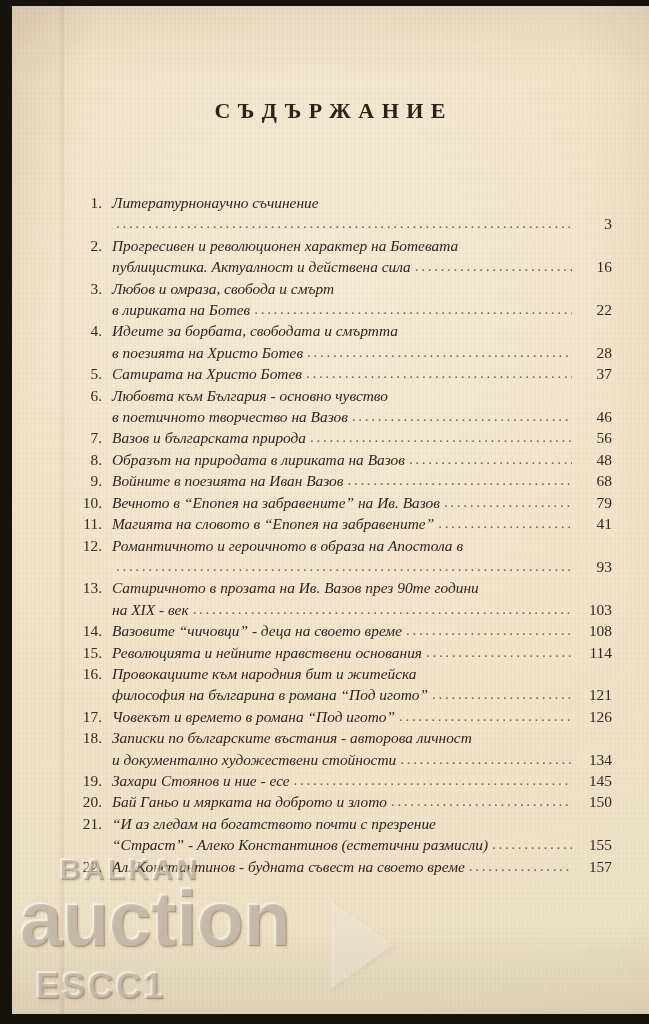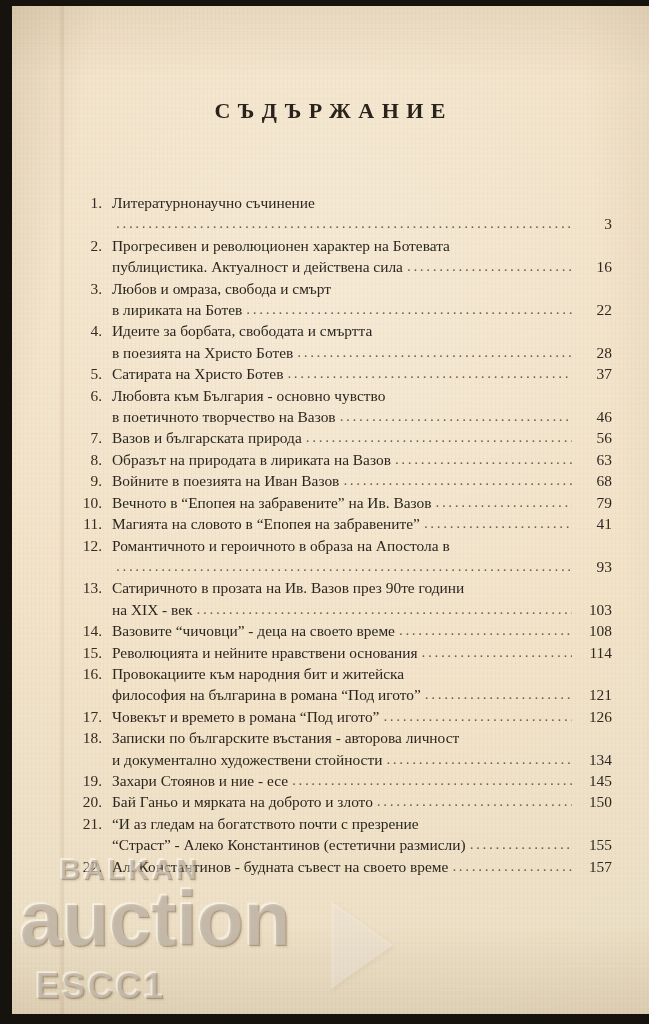--- a/index.html
+++ b/index.html
@@ -131,20 +131,21 @@
   
   .line {
     display: flex;
     align-items: baseline;
     width: 100%;
     white-space: nowrap;
   }
   .line-text {
     flex: 0 0 auto;
     color: #2c2620;
+    font-style: italic;
   }
   .leader {
     flex: 1 1 auto;
     min-width: 6px;
     overflow: hidden;
     margin: 0 2px 0 4px;
     color: #6d6052;
     font-size: 15.4px;
     letter-spacing: 2.6px;
     white-space: nowrap;
@@ -352,21 +353,21 @@
               <span class="page-num">56</span>
             </div>
           </span>
         </div>
         <div class="toc-entry">
           <span class="entry-num">8.</span>
           <span class="entry-body">
             <div class="line">
               <span class="line-text">Образът на природата в лириката на Вазов</span>
               <span class="leader"></span>
-              <span class="page-num">63</span>
+              <span class="page-num">48</span>
             </div>
           </span>
         </div>
         <div class="toc-entry">
           <span class="entry-num">9.</span>
           <span class="entry-body">
             <div class="line">
               <span class="line-text">Войните в поезията на Иван Вазов</span>
               <span class="leader"></span>
               <span class="page-num">68</span>

